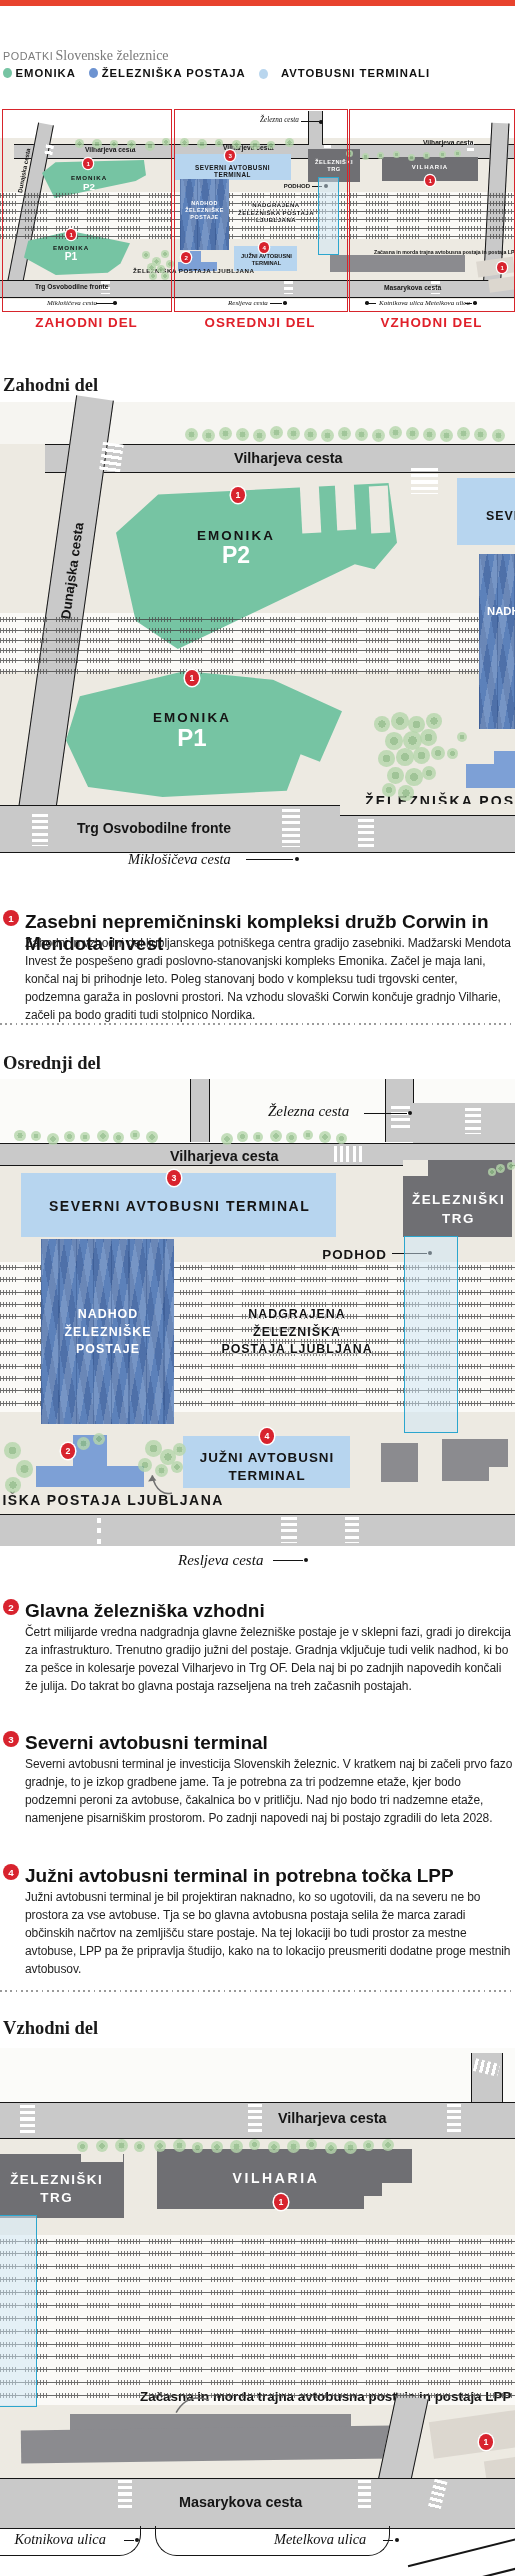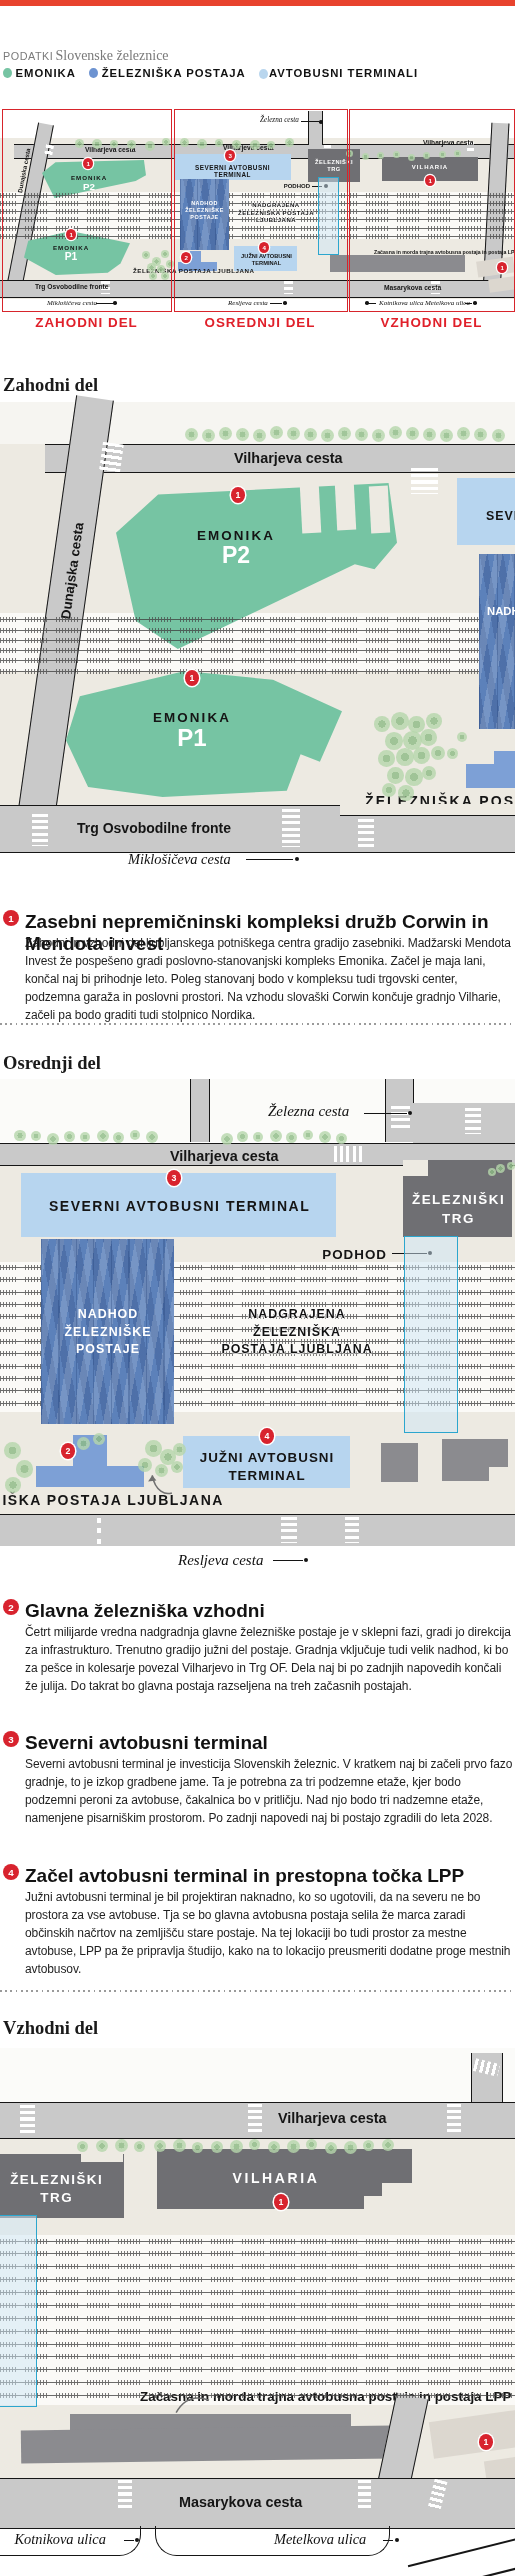--- a/index.html
+++ b/index.html
@@ -72,21 +72,21 @@
   </div>
   <div class="abs" style="left:3.1px;top:67px;display:flex;gap:13.4px;align-items:center;">
     <div style="display:flex;gap:3.6px;align-items:center;">
       <span style="width:8.8px;height:9.8px;border-radius:50%;background:#76c4a3;display:inline-block;"></span>
       <span style="font-size:11.3px;font-weight:600;letter-spacing:1px;">EMONIKA</span>
     </div>
     <div style="display:flex;gap:3.6px;align-items:center;">
       <span style="width:8.8px;height:9.8px;border-radius:50%;background:#6d93d1;display:inline-block;"></span>
       <span style="font-size:11.3px;font-weight:600;letter-spacing:1px;">ŽELEZNIŠKA POSTAJA</span>
     </div>
-    <div style="display:flex;gap:1px;align-items:flex-end;">
+    <div style="display:flex;gap:13px;align-items:flex-end;">
       <span style="width:8.8px;height:9.8px;border-radius:50%;background:#b9d6ee;display:inline-block;"></span>
       <span style="font-size:11.3px;font-weight:600;letter-spacing:1px;">AVTOBUSNI TERMINALI</span>
     </div>
   </div>
 
   <div class="abs ground" style="left:0;top:138px;width:515px;height:161px;"></div>
   <div class="abs railband" id="ov-rail" style="left:0;top:192px;width:515px;height:47px;"></div>
 
   <div class="abs road redgeT redgeB" style="left:14.4px;top:144px;width:501px;height:13.4px;"></div>
   <div class="abs road redgeLR" style="left:38px;top:124px;width:14.4px;height:170px;transform:rotate(11deg);transform-origin:top center;"></div>
@@ -290,21 +290,21 @@
 
   <span class="marker m-note" style="left:3.1px;top:1599px;">2</span>
   <div class="note-title" style="top:1600px;">Glavna železniška vzhodni</div>
   <div class="note-body" style="top:1623px;">Četrt milijarde vredna nadgradnja glavne železniške postaje je v sklepni fazi, gradi jo direkcija za infrastrukturo. Trenutno gradijo južni del postaje. Gradnja vključuje tudi velik nadhod, ki bo za pešce in kolesarje povezal Vilharjevo in Trg OF. Dela naj bi po zadnjih napovedih končali že julija. Do takrat bo glavna postaja razseljena na treh začasnih postajah.</div>
 
   <span class="marker m-note" style="left:3.1px;top:1731px;">3</span>
   <div class="note-title" style="top:1732px;">Severni avtobusni terminal</div>
   <div class="note-body" style="top:1755px;">Severni avtobusni terminal je investicija Slovenskih železnic. V kratkem naj bi začeli prvo fazo gradnje, to je izkop gradbene jame. Ta je potrebna za tri podzemne etaže, kjer bodo podzemni peroni za avtobuse, čakalnica bo v pritličju. Nad njo bodo tri nadzemne etaže, namenjene pisarniškim prostorom. Po zadnji napovedi naj bi postajo zgradili do leta 2028.</div>
 
   <span class="marker m-note" style="left:3.1px;top:1864px;">4</span>
-  <div class="note-title" style="top:1865px;">Začel avtobusni terminal in prestopna točka LPP</div>
+  <div class="note-title" style="top:1865px;">Južni avtobusni terminal in potrebna točka LPP</div>
   <div class="note-body" style="top:1888px;">Južni avtobusni terminal je bil projektiran naknadno, ko so ugotovili, da na severu ne bo prostora za vse avtobuse. Tja se bo glavna avtobusna postaja selila že marca zaradi občinskih načrtov na zemljišču stare postaje. Na tej lokaciji bo tudi prostor za mestne avtobuse, LPP pa že pripravlja študijo, kako na to lokacijo preusmeriti dodatne proge mestnih avtobusov.</div>
   <div class="dotsep" style="left:0;top:1990px;"></div>
 
   <div class="secHead" style="left:3.1px;top:2018px;">Vzhodni del</div>
 
   <div class="abs" style="left:0;top:2048px;width:515px;height:54px;background:#fbfbf9;"></div>
   <div class="abs ground" style="left:0;top:2137px;width:515px;height:341px;"></div>
   <div class="abs road redgeLR" style="left:471px;top:2053px;width:30px;height:49px;"></div>
   <div class="abs xwv" style="left:474px;top:2061px;width:25px;height:13.4px;transform:rotate(14deg);"></div>
   <div class="abs road redgeT redgeB" style="left:0;top:2102px;width:515px;height:35px;"></div>

